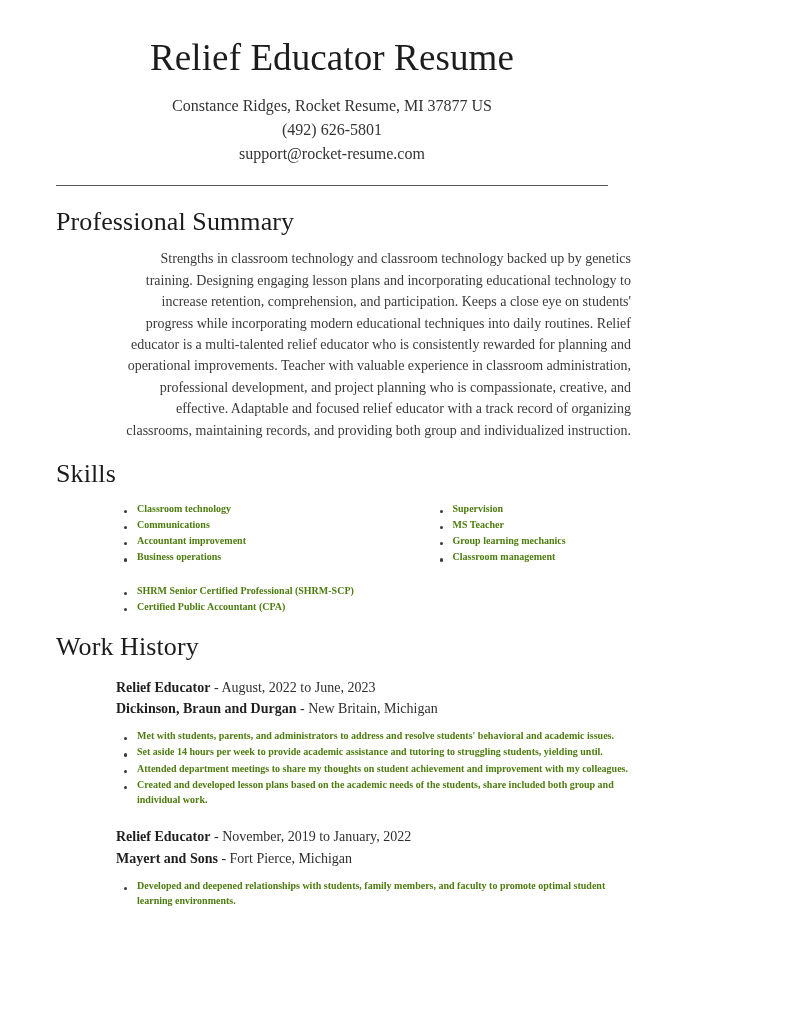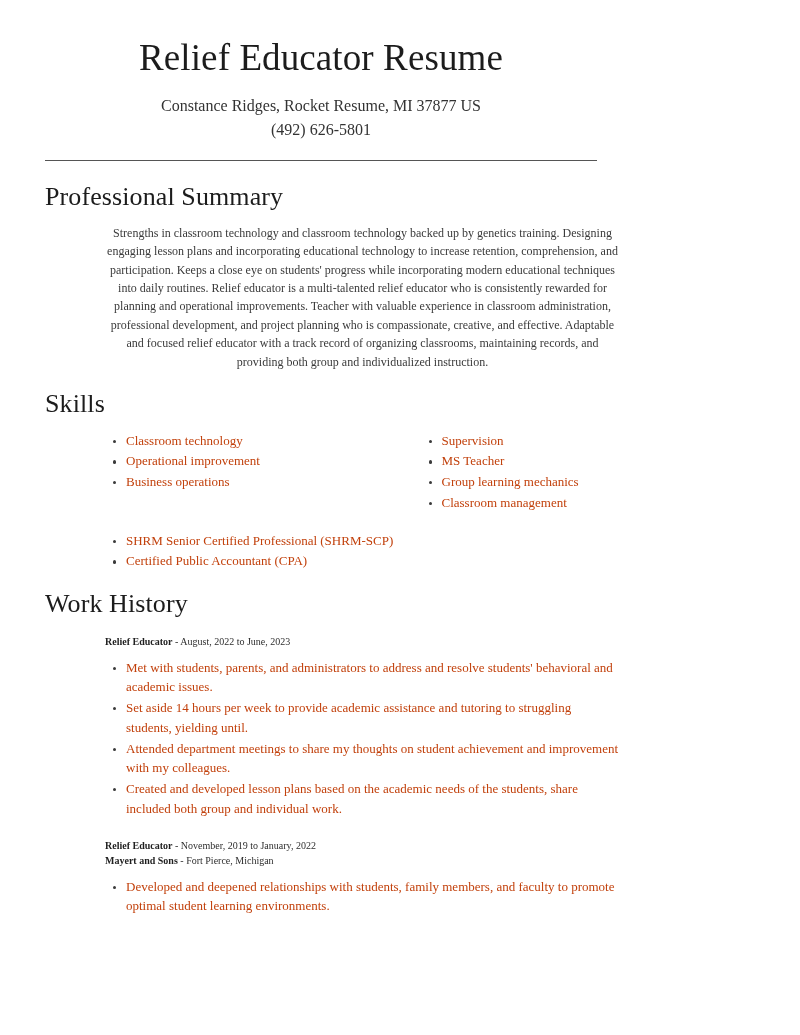--- a/index.html
+++ b/index.html
@@ -14,20 +14,21 @@
     font-family: "Liberation Serif", "DejaVu Serif", serif;
     color: #3a3a3a;
     -webkit-font-smoothing: antialiased;
   }
   .page {
     width: 642px;
     height: 1035px;
     box-sizing: border-box;
     padding: 0;
     position: relative;
+    margin-left: 11px;
   }
 
   
   .resume-header {
     text-align: center;
     padding-top: 36px;
   }
   .resume-title {
     font-size: 37px;
     font-weight: 400;
@@ -68,40 +69,41 @@
   .section-summary { margin-top: 20px; }
   .section-skills { margin-top: 17px; }
   .section-certifications { margin-top: 17px; }
   .section-work { margin-top: 17px; }
 
   .indent-body {
     padding-left: 60px;
   }
 
   .summary-text {
-    font-size: 12px;
+    font-size: 14px;
     line-height: 1.53;
     color: #3a3a3a;
     margin: 10px 0 0 0;
-    text-align: center;
+    text-align: right;
   }
 
   
   ul.bullets {
     list-style: none;
     margin: 10px 0 0 0;
     padding: 0;
   }
   ul.bullets li {
     position: relative;
     padding-left: 21px;
-    font-size: 13px;
+    font-size: 10px;
     line-height: 1.52;
-    color: #c2410c;
+    color: #4d7c0f;
     margin-bottom: 1px;
+    font-weight: bold;
   }
   ul.bullets li::before {
     content: "";
     position: absolute;
     left: 8px;
     top: 9px;
     width: 3.2px;
     height: 3.2px;
     background: #3a3a3a;
     border-radius: 50%;
@@ -119,21 +121,21 @@
   .skills-col ul.bullets { margin-top: 0; }
   .skills-col-right { padding-left: 58px; }
 
   
   .job {
     padding-left: 60px;
     margin-top: 13px;
   }
   .job + .job { margin-top: 19px; }
   .job-line {
-    font-size: 10px;
+    font-size: 14px;
     line-height: 1.56;
     color: #2e2e2e;
   }
   .job-line .strong {
     font-weight: 700;
     color: #1f1f1f;
   }
   .job .bullets {
     margin-top: 8px;
     padding-left: 0;
@@ -145,39 +147,41 @@
 </head>
 <body>
 
 <div class="page">
 
   <div class="resume-header">
     <h1 class="resume-title">Relief Educator Resume</h1>
     <div class="contact-block">
       <div class="contact-line">Constance Ridges, Rocket Resume, MI 37877 US</div>
       <div class="contact-line">(492) 626-5801</div>
+      <div class="contact-line">support@rocket-resume.com</div>
     </div>
   </div>
 
   <hr class="divider">
 
   <div class="section section-summary">
     <h2 class="section-heading">Professional Summary</h2>
     <div class="indent-body">
       <p class="summary-text">Strengths in classroom technology and classroom technology backed up by genetics training. Designing engaging lesson plans and incorporating educational technology to increase retention, comprehension, and participation. Keeps a close eye on students' progress while incorporating modern educational techniques into daily routines. Relief educator is a multi-talented relief educator who is consistently rewarded for planning and operational improvements. Teacher with valuable experience in classroom administration, professional development, and project planning who is compassionate, creative, and effective. Adaptable and focused relief educator with a track record of organizing classrooms, maintaining records, and providing both group and individualized instruction.</p>
     </div>
   </div>
 
   <div class="section section-skills">
     <h2 class="section-heading">Skills</h2>
     <div class="skills-grid">
       <div class="skills-col skills-col-left">
         <ul class="bullets">
           <li>Classroom technology</li>
-          <li>Operational improvement</li>
+          <li>Communications</li>
+          <li>Accountant improvement</li>
           <li>Business operations</li>
         </ul>
       </div>
       <div class="skills-col skills-col-right">
         <ul class="bullets">
           <li>Supervision</li>
           <li>MS Teacher</li>
           <li>Group learning mechanics</li>
           <li>Classroom management</li>
         </ul>
@@ -194,20 +198,23 @@
     </div>
   </div>
 
   <div class="section section-work">
     <h2 class="section-heading">Work History</h2>
 
     <div class="job">
       <div class="job-line">
         <span class="strong">Relief Educator</span><span> - </span><span>August, 2022 to June, 2023</span>
       </div>
+      <div class="job-line">
+        <span class="strong">Dickinson, Braun and Durgan</span><span> - </span><span>New Britain, Michigan</span>
+      </div>
       <ul class="bullets">
         <li>Met with students, parents, and administrators to address and resolve students' behavioral and academic issues.</li>
         <li>Set aside 14 hours per week to provide academic assistance and tutoring to struggling students, yielding until.</li>
         <li>Attended department meetings to share my thoughts on student achievement and improvement with my colleagues.</li>
         <li>Created and developed lesson plans based on the academic needs of the students, share included both group and individual work.</li>
       </ul>
     </div>
 
     <div class="job">
       <div class="job-line">

